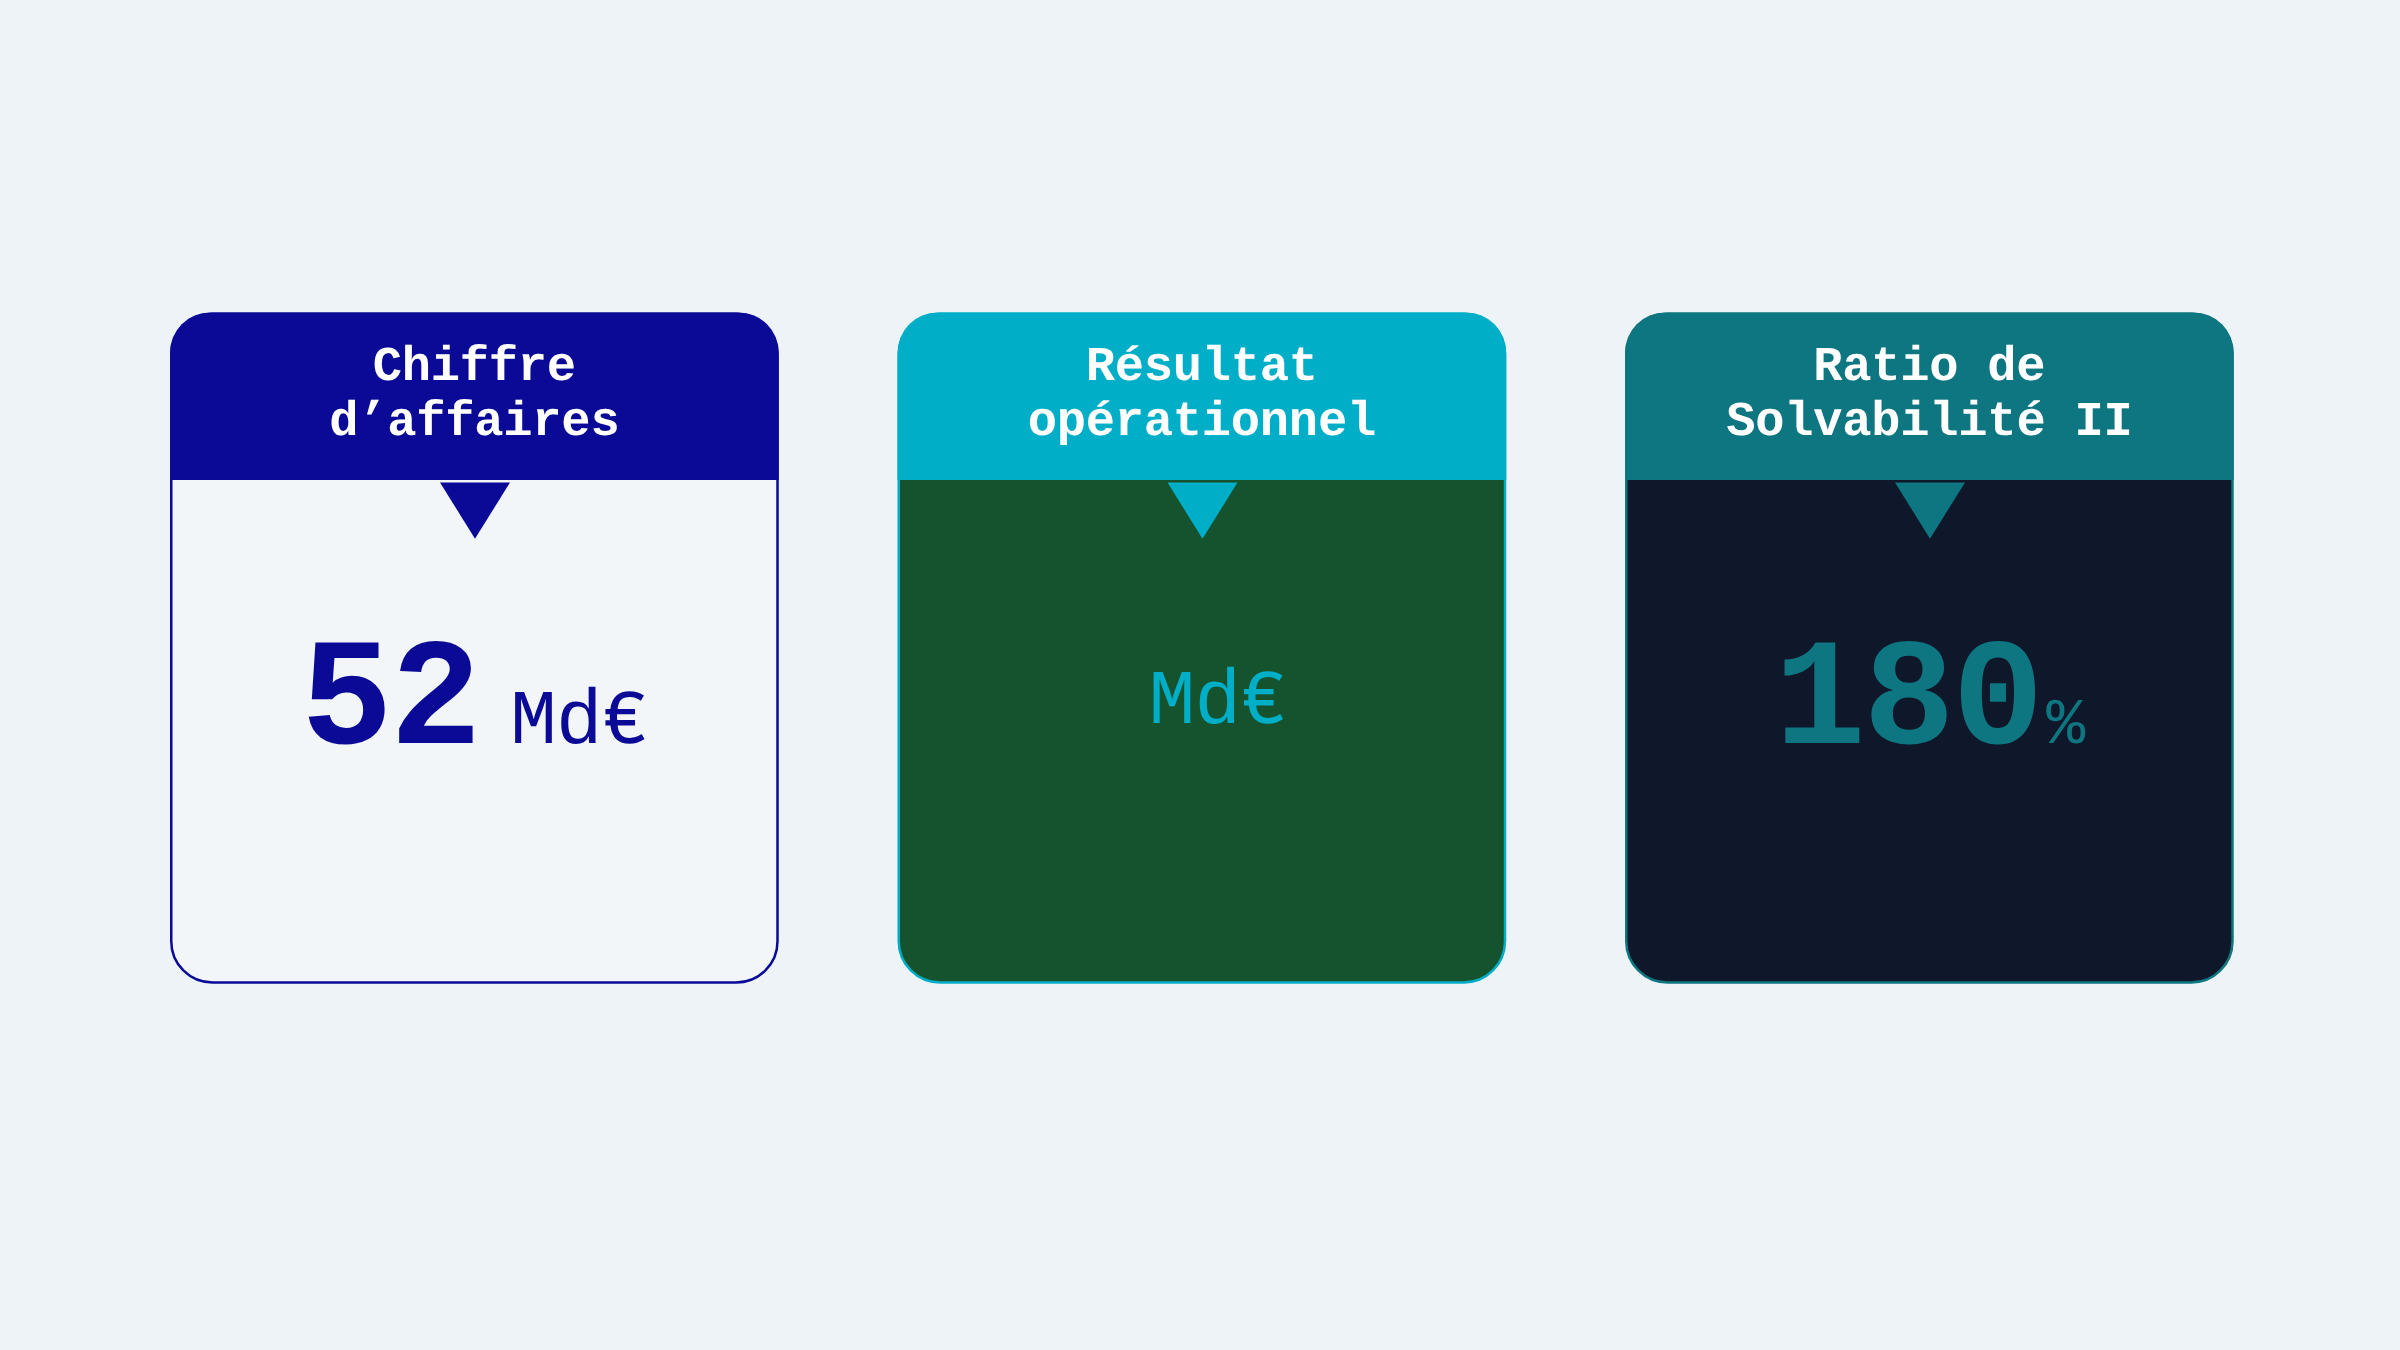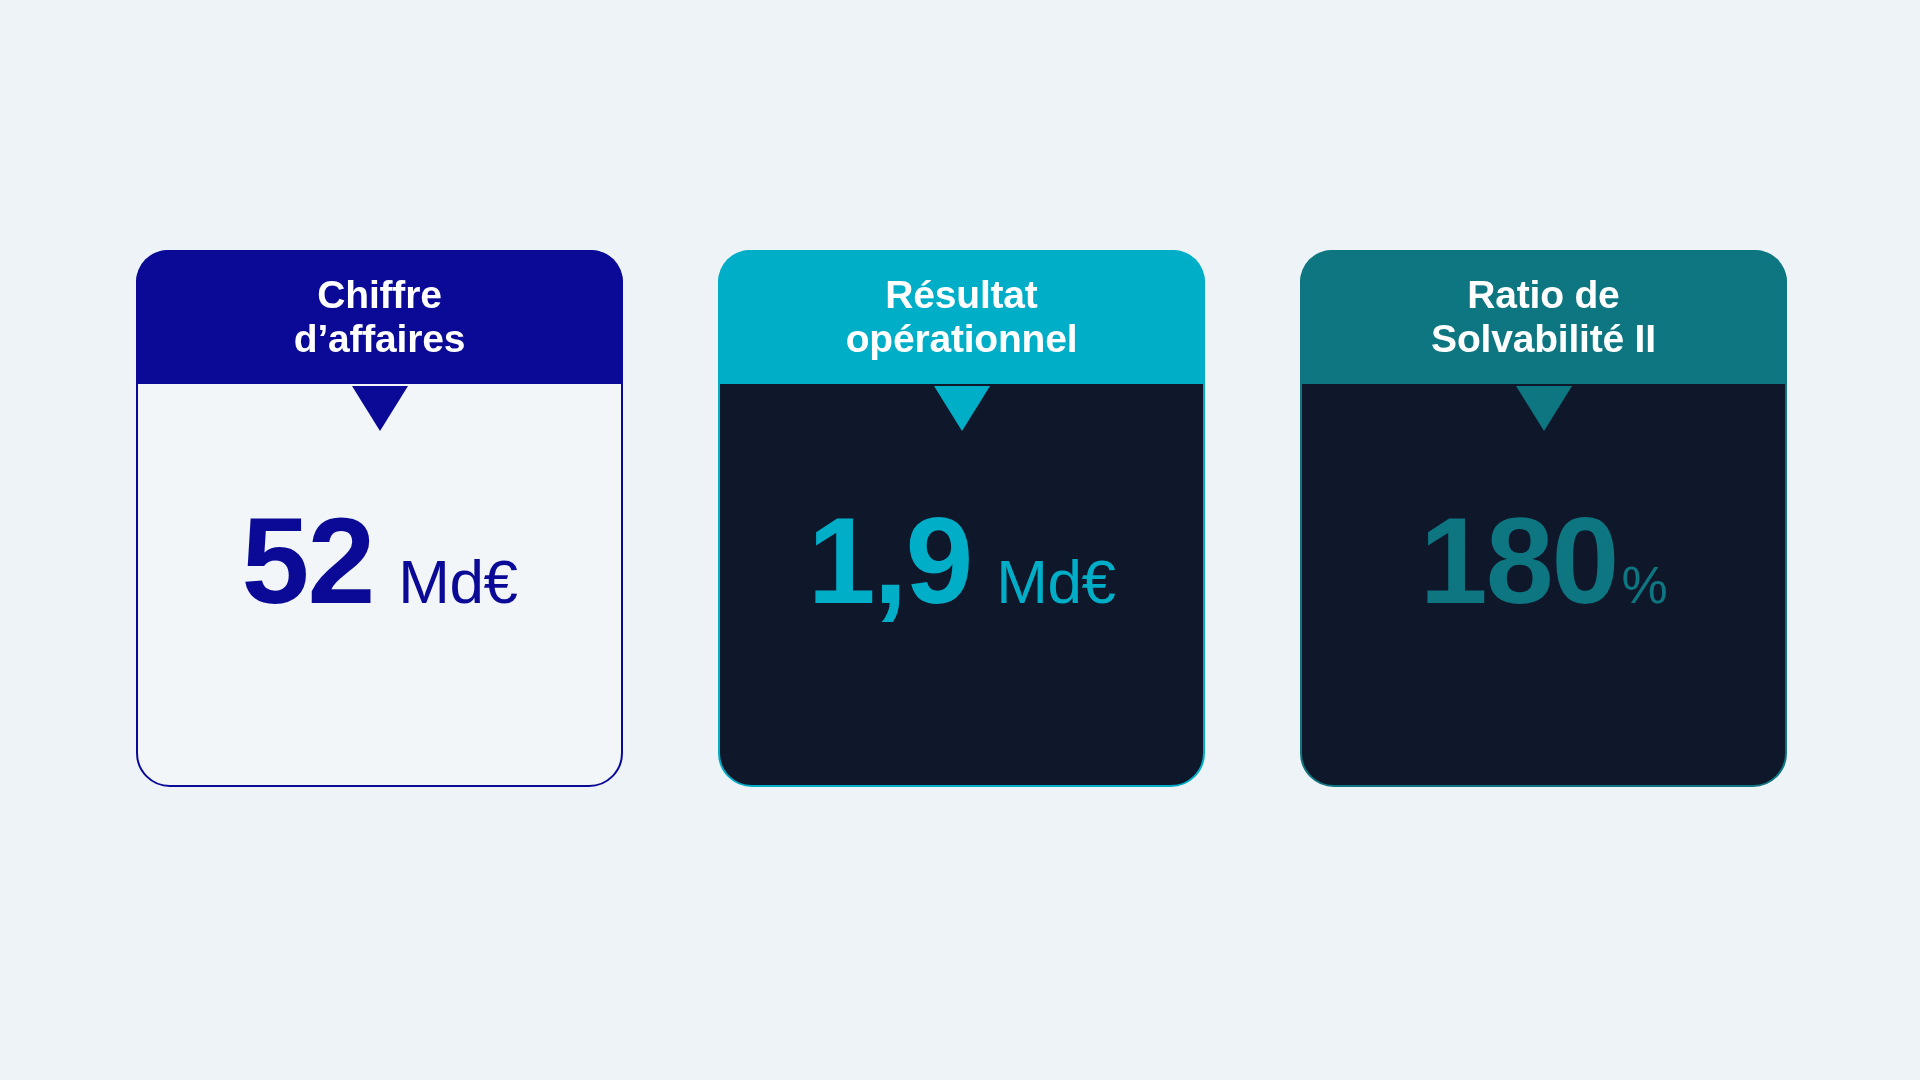--- a/index.html
+++ b/index.html
@@ -33,20 +33,21 @@
   .kpi-card {
     position: relative;
     width: 487px;
     height: 537px;
     border-radius: 34px;
     background: #f2f6f9;
     border: 2px solid var(--accent);
     display: flex;
     flex-direction: column;
     overflow: visible;
+    font-family: Liberation Mono, monospace;
   }
 
   
   .kpi-header {
     position: relative;
     width: 100%;
     height: 134px;
     background: var(--accent);
     border-radius: 32px 32px 0 0;
     margin: -2px 0 0 -2px;
@@ -135,29 +136,28 @@
     </div>
     <div class="kpi-tail"></div>
     <div class="kpi-body">
       <div class="kpi-value-row">
         <span class="kpi-value">52</span>
         <span class="kpi-unit">Md€</span>
       </div>
     </div>
   </div>
 
-  <div class="kpi-card" id="card-1" style="--accent: #00aec8; background: #0f172a;">
+  <div class="kpi-card" id="card-1" style="--accent: #00aec8; background: #14532d;">
     <div class="kpi-header">
       <div class="kpi-title">Résultat
 opérationnel</div>
     </div>
     <div class="kpi-tail"></div>
     <div class="kpi-body">
       <div class="kpi-value-row">
-        <span class="kpi-value">1,9</span>
         <span class="kpi-unit">Md€</span>
       </div>
     </div>
   </div>
 
   <div class="kpi-card" id="card-2" style="--accent: #0d7680; background: #0f172a;">
     <div class="kpi-header">
       <div class="kpi-title">Ratio de
 Solvabilité II</div>
     </div>

